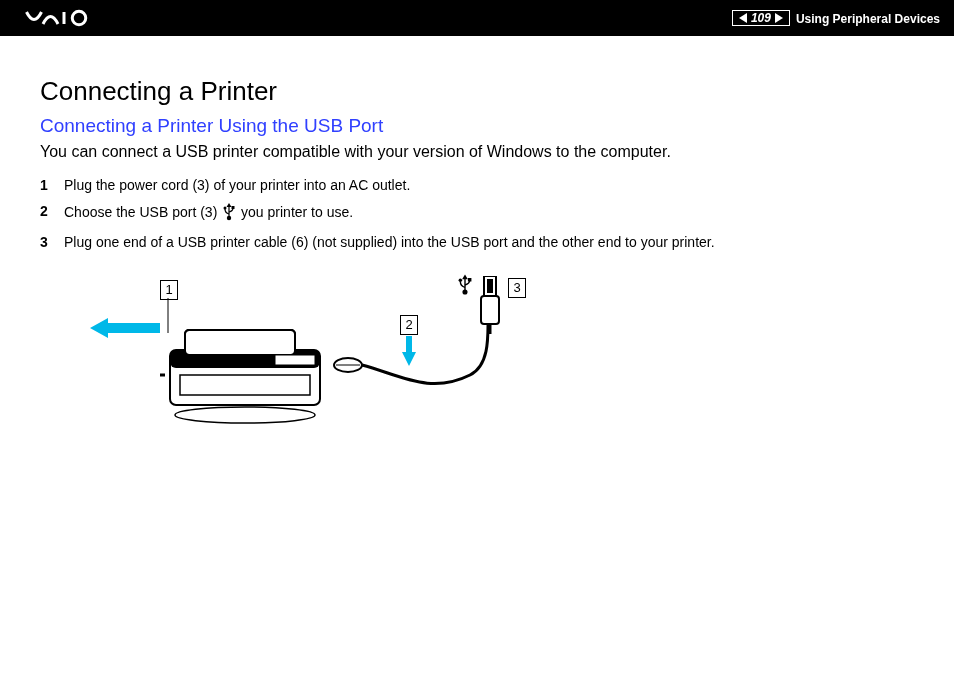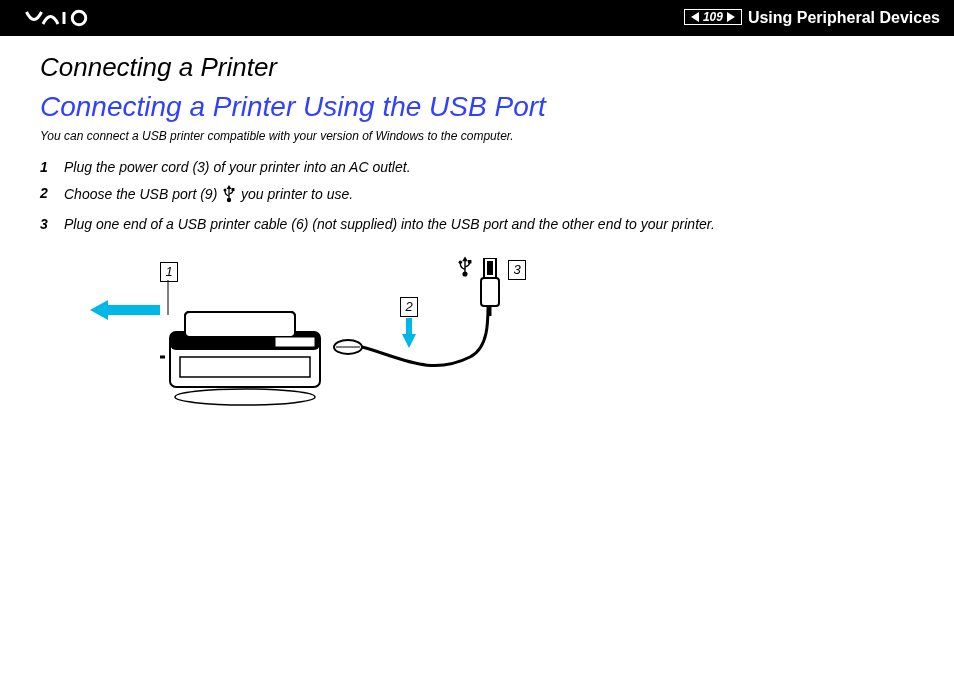--- a/index.html
+++ b/index.html
@@ -21,21 +21,21 @@
   }
   .logo {
     font-weight: bold;
     letter-spacing: 1px;
     display: flex;
     align-items: center;
   }
   .logo svg { height: 18px; }
   .header-right {
     display: flex;
-    align-items: flex-start;
+    align-items: flex-end;
     gap: 6px;
   }
   .page-badge {
     background: #000;
     border: 1px solid #fff;
     padding: 0 6px;
     font-size: 12px;
     font-style: italic;
     font-weight: bold;
     display: flex;
@@ -44,44 +44,43 @@
     color: #fff;
   }
   .arrow-left, .arrow-right {
     width: 0; height: 0;
     border-top: 5px solid transparent;
     border-bottom: 5px solid transparent;
   }
   .arrow-left { border-right: 8px solid #fff; }
   .arrow-right { border-left: 8px solid #fff; }
   .breadcrumb {
-    font-size: 16px;
+    font-size: 12px;
     font-weight: bold;
   }
   .content {
-    padding: 16px 40px 0 40px;
-    font-style: italic;
+    padding: 40px 40px 0 40px;
   }
   h1 {
     font-weight: normal;
     font-size: 26px;
     margin: 0 0 8px 0;
   }
   .intro {
     font-size: 14px;
     margin: 0 0 18px 0;
   }
   h2 {
     color: #3040ff;
     font-weight: normal;
-    font-size: 28px;
+    font-size: 19px;
     margin: 0 0 6px 0;
   }
   .sub-intro {
-    font-size: 12px;
+    font-size: 16px;
     margin: 0 0 16px 0;
   }
   h3 {
     color: #999;
     font-weight: normal;
     font-size: 18px;
     margin: 0 0 10px 0;
   }
   .steps {
     font-size: 14px;
@@ -158,21 +157,21 @@
 
 
   <div class="steps">
     <div class="step">
       <div class="step-num">1</div>
       <div class="step-text">Plug the power cord (3) of your printer into an AC outlet.</div>
     </div>
     <div class="step">
       <div class="step-num">2</div>
       <div class="step-text">
-        <span>Choose the USB port (9) </span>
+        <span>Choose the USB port (3) </span>
         <span class="usb-inline">
           <svg width="12" height="18" viewBox="0 0 12 18">
             <circle cx="6" cy="15" r="2.2" fill="#000"></circle>
             <line x1="6" y1="15" x2="6" y2="2" stroke="#000" stroke-width="1.2"></line>
             <polygon points="6,0 3.5,4 8.5,4" fill="#000"></polygon>
             <path d="M6 11 Q 2 10 2 6" stroke="#000" stroke-width="1.2" fill="none"></path>
             <circle cx="2" cy="5" r="1.5" fill="#000"></circle>
             <path d="M6 9 Q 10 8 10 5" stroke="#000" stroke-width="1.2" fill="none"></path>
             <rect x="8.5" y="3" width="3" height="3" fill="#000"></rect>
           </svg>

